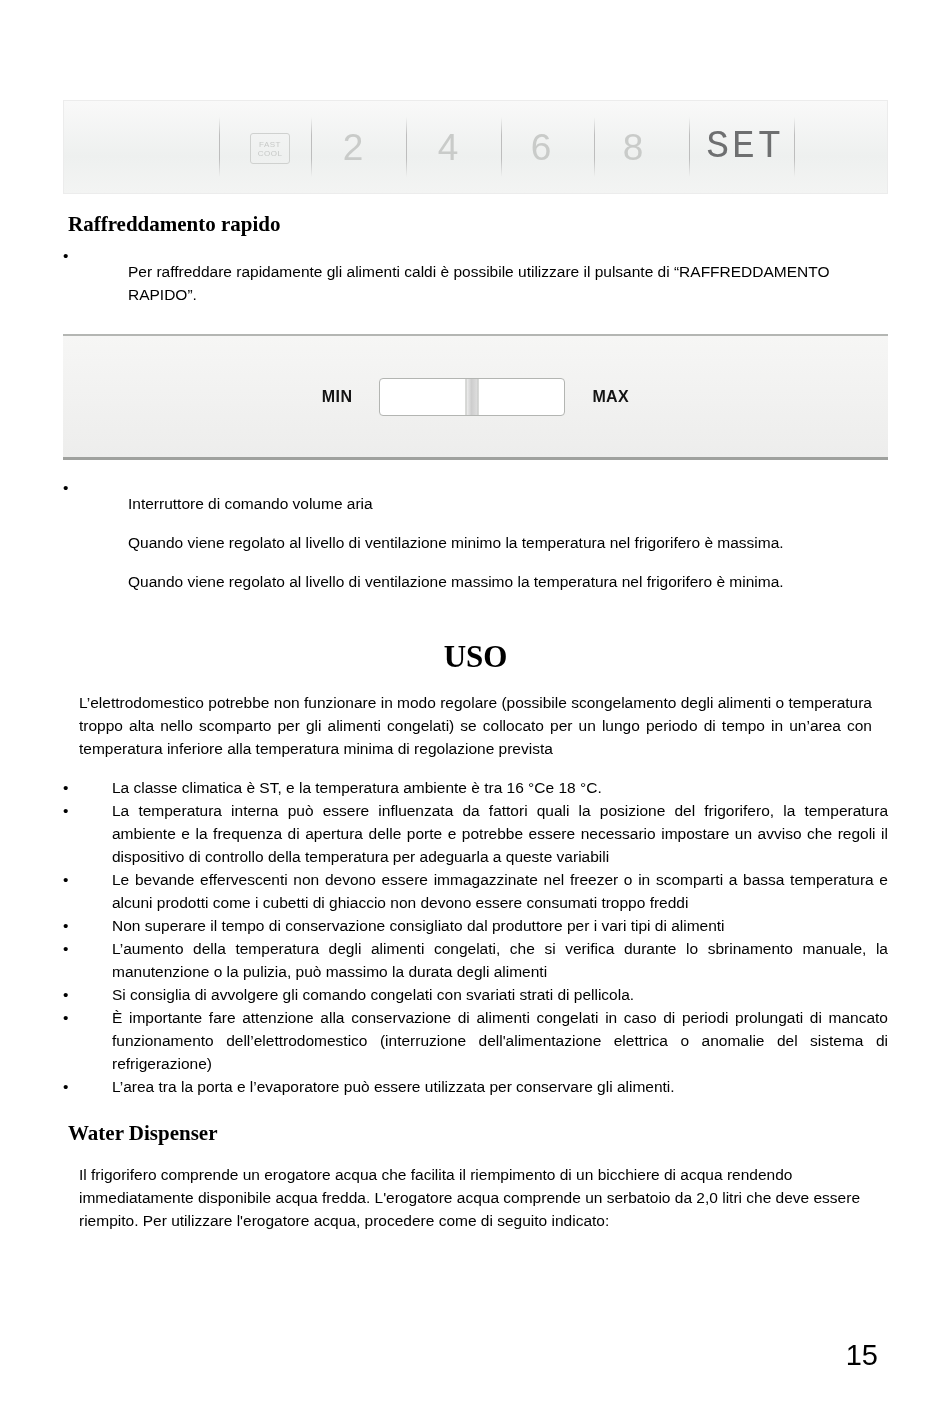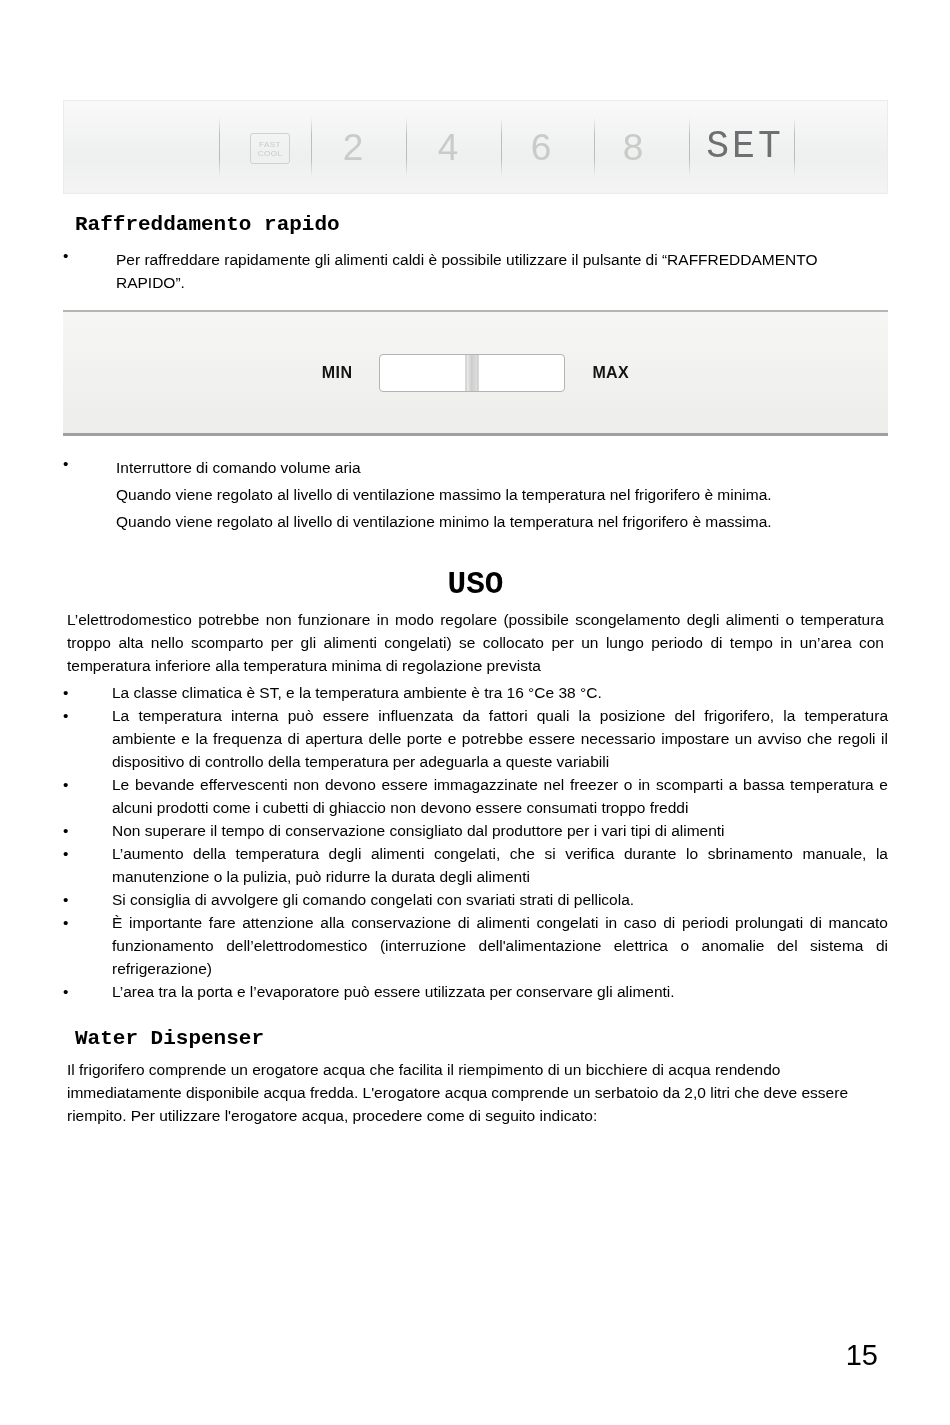--- a/index.html
+++ b/index.html
@@ -54,26 +54,26 @@
   }
   .slider-handle {
     position: absolute; left: 50%; top: -1px; transform: translateX(-50%);
     width: 13px; height: 38px;
     background: linear-gradient(90deg, #efefef, #cdcdcd 45%, #dedede);
     border: 1px solid #b3b5b2;
   }
 
   
   h1.h-serif, h2.h-serif {
-    font-family: Liberation Mono, monospace;
-    color: #000; margin: 12px;
+    font-family: Liberation Serif, serif;
+    color: #000; margin: 5px;
   }
   h2.h-serif { font-size: 21px; line-height: 27px; margin-top: 17px; margin-bottom: 6px; }
   h1.h-serif { font-size: 31px; line-height: 36px; margin-top: 30px; margin-bottom: 5px; text-align: center; }
-  p { margin: 4px; }
+  p { margin: 16px; }
   .bullet { display: flex; margin: 0; }
   .bullet .marker { flex: 0 0 49px; width: 49px; }
   .bullet .b-body { flex: 1; }
   .just { text-align: justify; }
   .pagenum {
     position: absolute; right: 72px; top: 1338px;
     font-size: 29px; line-height: 34px; color: #000;
   }
 </style>
 </head>
@@ -117,47 +117,47 @@
       <div class="slider-track">
         <div class="slider-handle"></div>
       </div>
       <span class="minmax">MAX</span>
     </div>
 
     <div class="bullet" style="margin-top:16px">
       <span class="marker">•</span>
       <div class="b-body">
         <p>Interruttore di comando volume aria</p>
+        <p>Quando viene regolato al livello di ventilazione minimo la temperatura nel frigorifero è massima.</p>
         <p>Quando viene regolato al livello di ventilazione massimo la temperatura nel frigorifero è minima.</p>
-        <p>Quando viene regolato al livello di ventilazione minimo la temperatura nel frigorifero è massima.</p>
       </div>
     </div>
 
     <h1 class="h-serif">USO</h1>
     <p class="just">L’elettrodomestico potrebbe non funzionare in modo regolare (possibile scongelamento degli alimenti o temperatura troppo alta nello scomparto per gli alimenti congelati) se collocato per un lungo periodo di tempo in un’area con temperatura inferiore alla temperatura minima di regolazione prevista</p>
 
     <div class="bullet">
       <span class="marker">•</span>
-      <div class="b-body just">La classe climatica è ST, e la temperatura ambiente è tra 16 °Ce 38 °C.</div>
+      <div class="b-body just">La classe climatica è ST, e la temperatura ambiente è tra 16 °Ce 18 °C.</div>
     </div>
     <div class="bullet">
       <span class="marker">•</span>
       <div class="b-body just">La temperatura interna può essere influenzata da fattori quali la posizione del frigorifero, la temperatura ambiente e la frequenza di apertura delle porte e potrebbe essere necessario impostare un avviso che regoli il dispositivo di controllo della temperatura per adeguarla a queste variabili</div>
     </div>
     <div class="bullet">
       <span class="marker">•</span>
       <div class="b-body just">Le bevande effervescenti non devono essere immagazzinate nel freezer o in scomparti a bassa temperatura e alcuni prodotti come i cubetti di ghiaccio non devono essere consumati troppo freddi</div>
     </div>
     <div class="bullet">
       <span class="marker">•</span>
       <div class="b-body just">Non superare il tempo di conservazione consigliato dal produttore per i vari tipi di alimenti</div>
     </div>
     <div class="bullet">
       <span class="marker">•</span>
-      <div class="b-body just">L’aumento della temperatura degli alimenti congelati, che si verifica durante lo sbrinamento manuale, la manutenzione o la pulizia, può ridurre la durata degli alimenti</div>
+      <div class="b-body just">L’aumento della temperatura degli alimenti congelati, che si verifica durante lo sbrinamento manuale, la manutenzione o la pulizia, può massimo la durata degli alimenti</div>
     </div>
     <div class="bullet">
       <span class="marker">•</span>
       <div class="b-body just">Si consiglia di avvolgere gli comando congelati con svariati strati di pellicola.</div>
     </div>
     <div class="bullet">
       <span class="marker">•</span>
       <div class="b-body just">È importante fare attenzione alla conservazione di alimenti congelati in caso di periodi prolungati di mancato funzionamento dell’elettrodomestico (interruzione dell'alimentazione elettrica o anomalie del sistema di refrigerazione)</div>
     </div>
     <div class="bullet">

